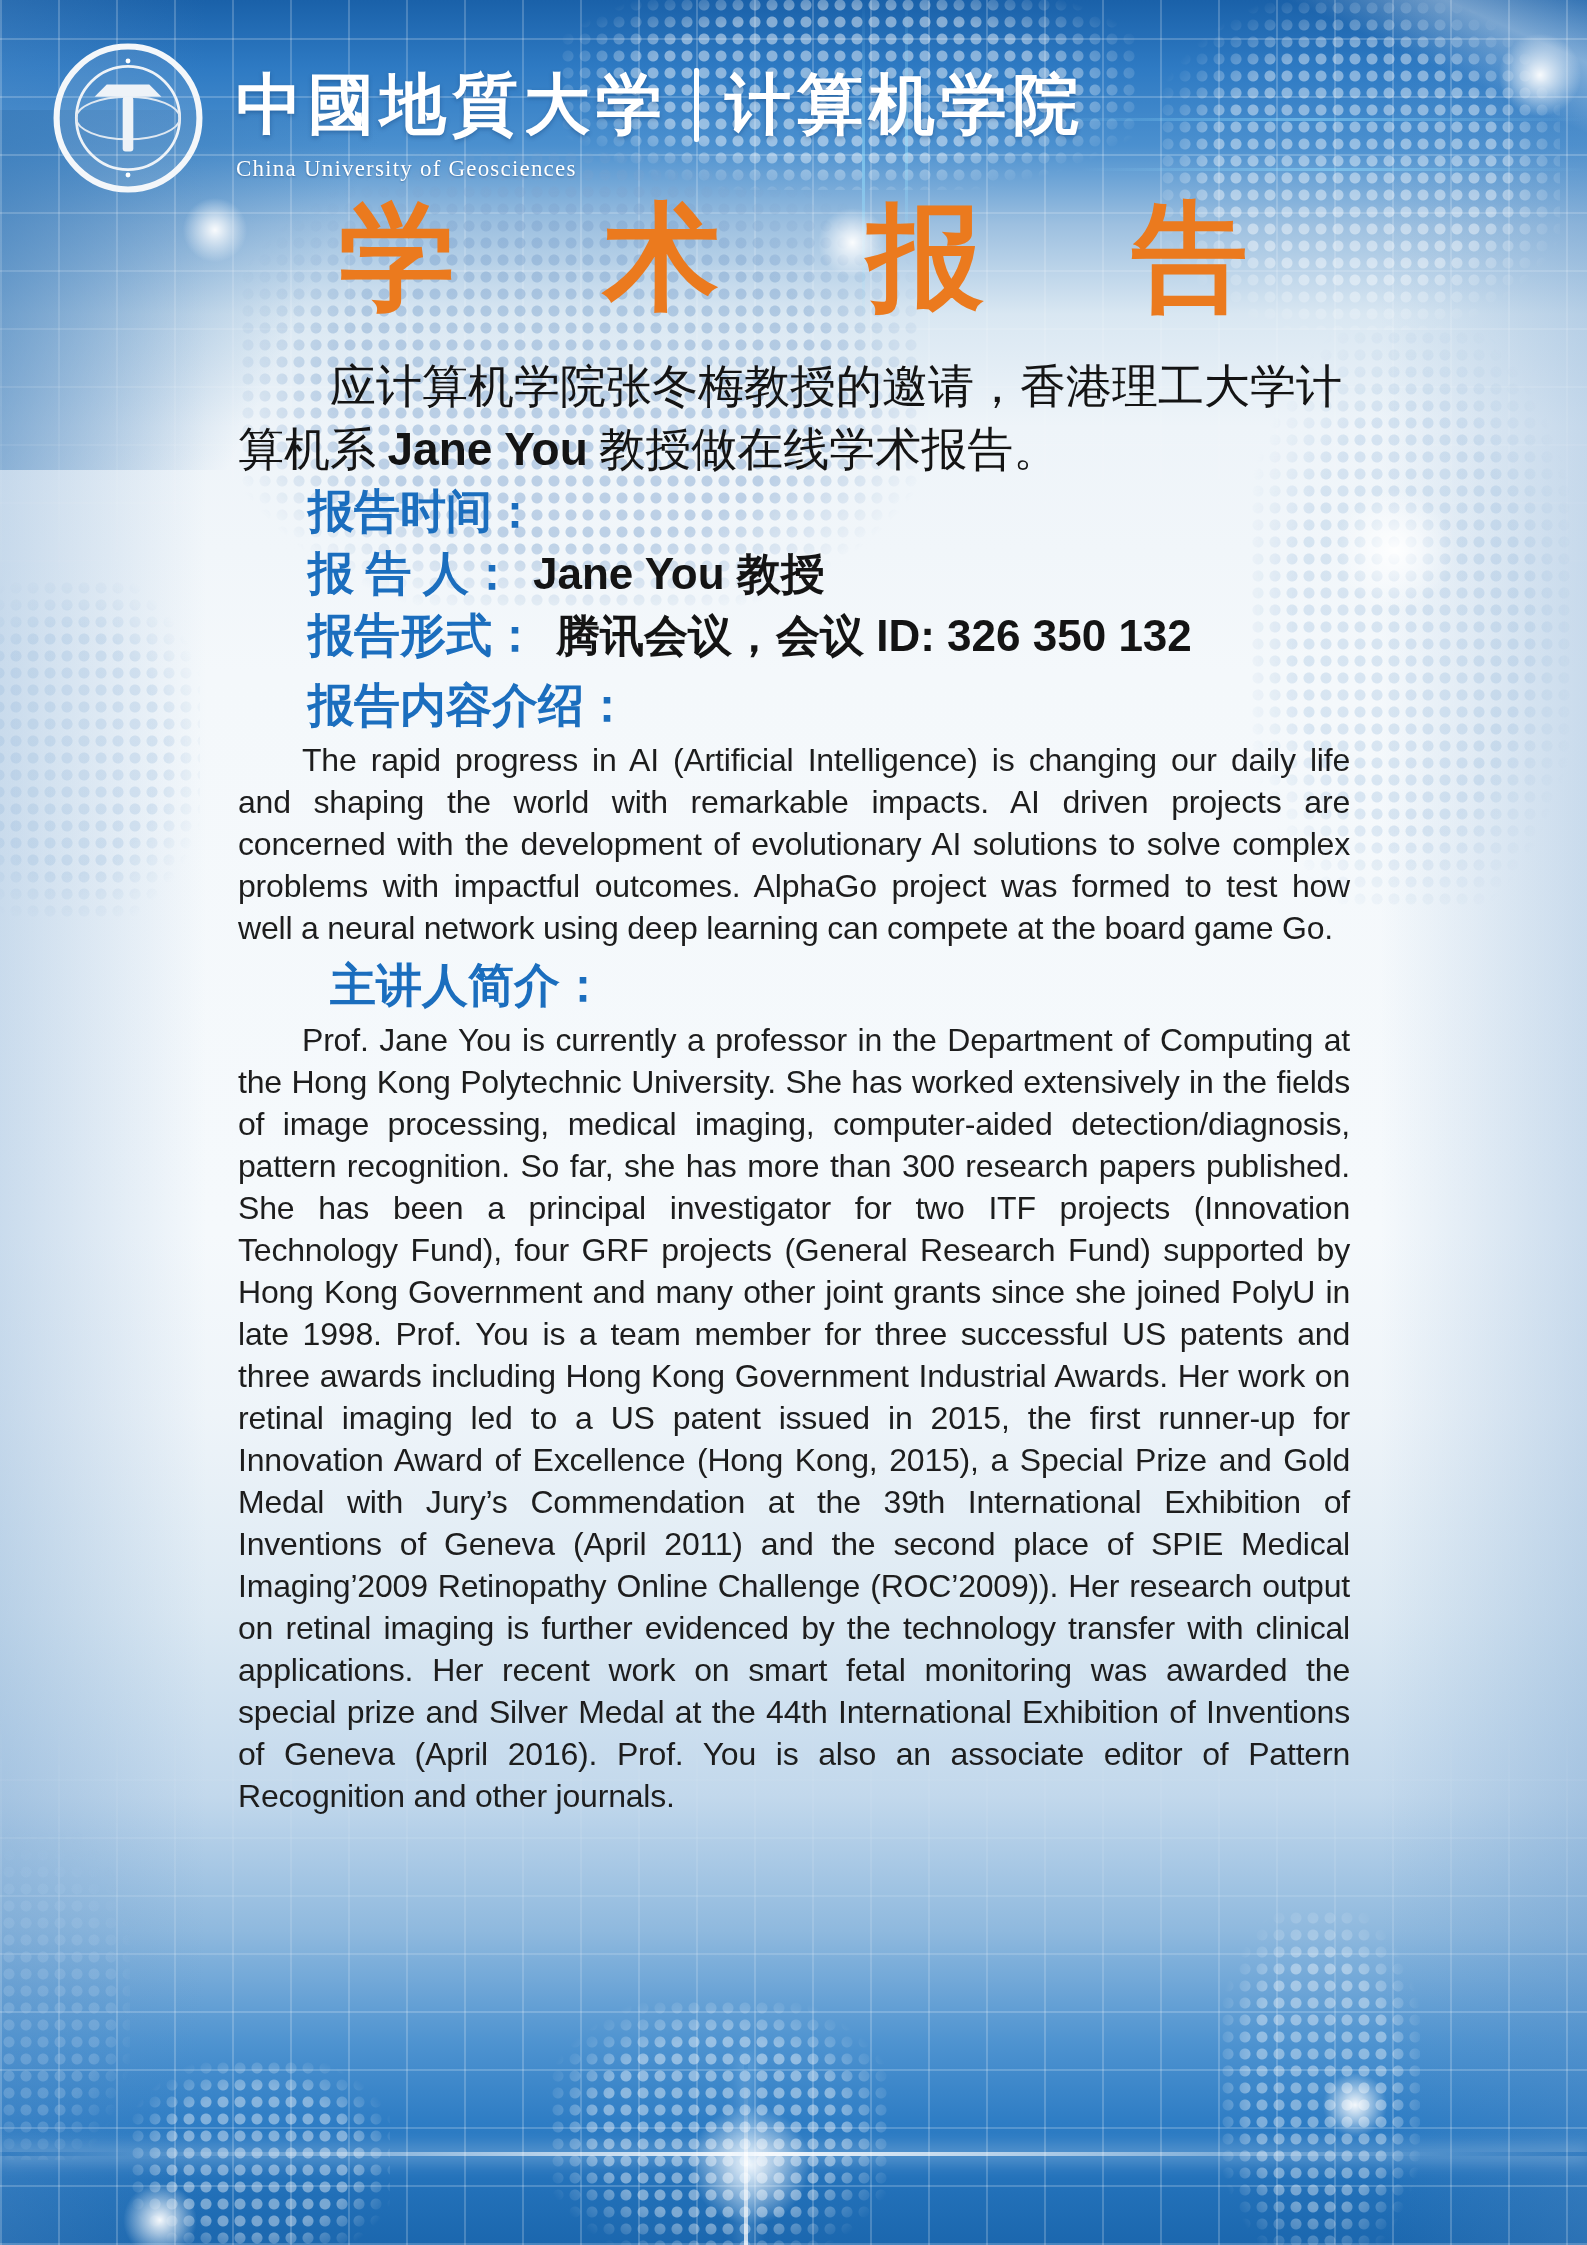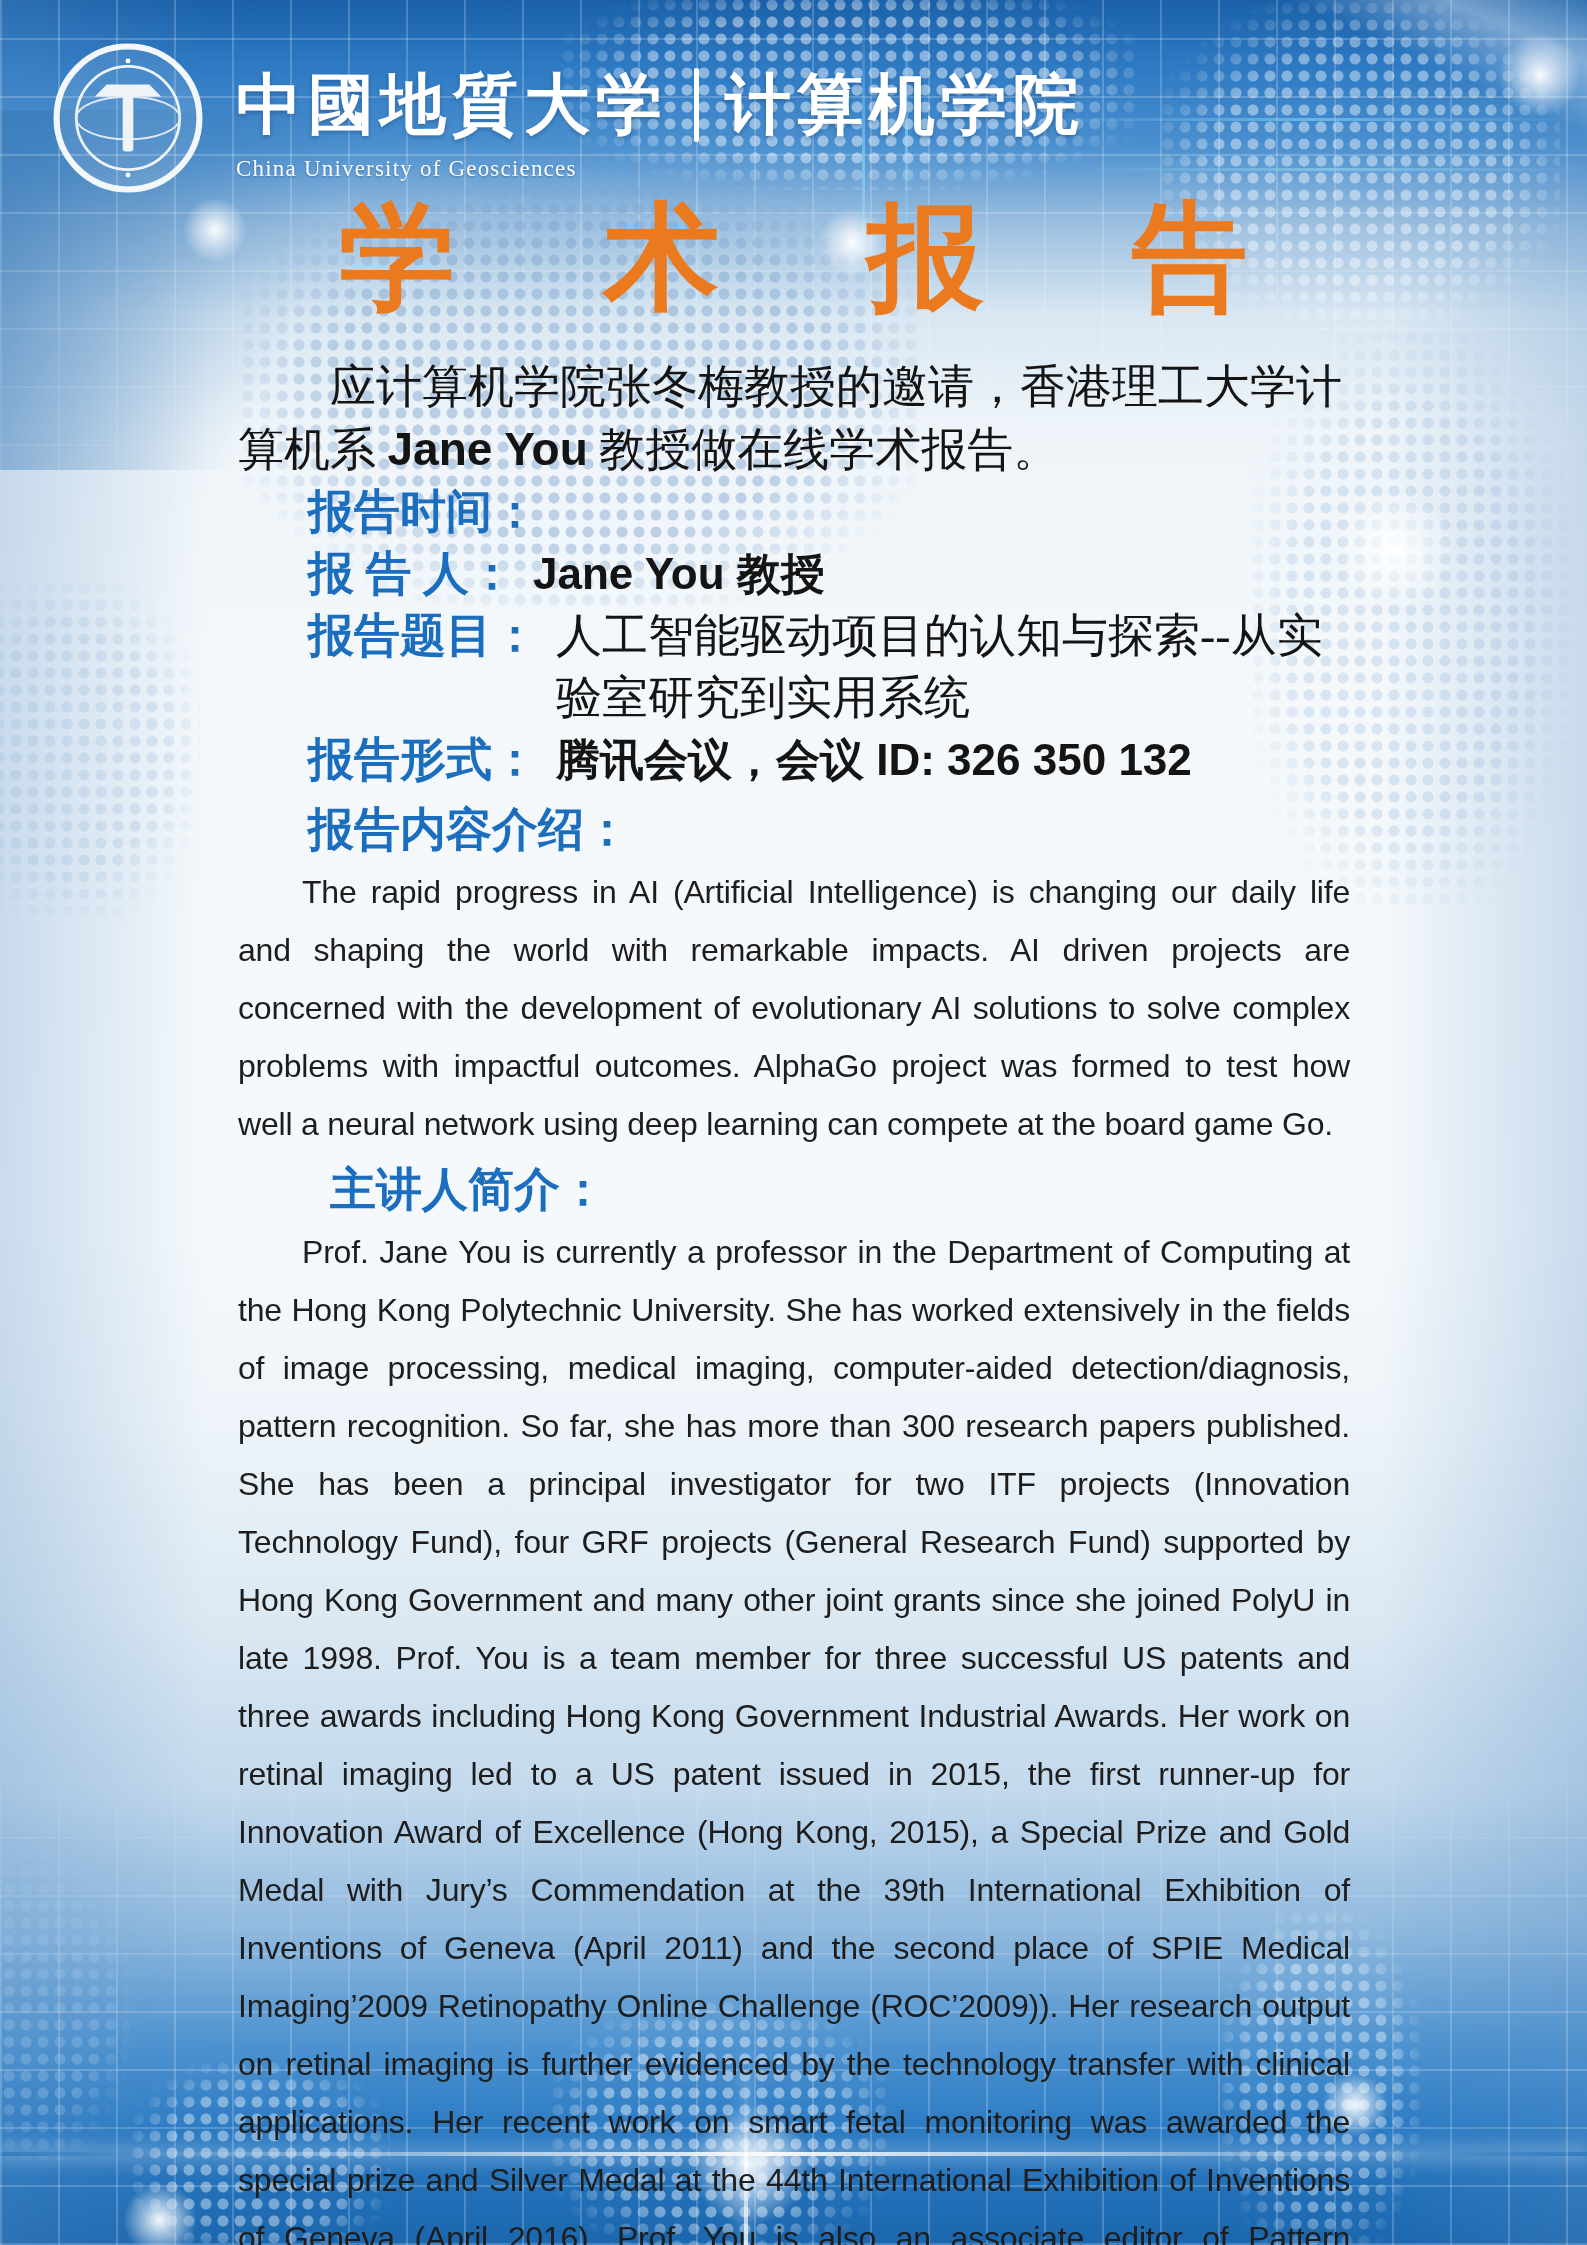--- a/index.html
+++ b/index.html
@@ -76,21 +76,21 @@
   
   .content{position:absolute;top:356px;left:238px;width:1112px;color:#141414;}
   .zh{font-family:"Liberation Serif",serif;font-size:46px;line-height:62px;}
   .intro{text-indent:92px;}
   .name-en{font-family:"Liberation Sans",sans-serif;font-weight:700;}
   .detail{display:flex;padding-left:70px;gap:18px;}
   .detail .lab{white-space:nowrap;font-weight:700;}
   .detail .val{flex:1;}
   .detail.strongval .val{font-weight:700;font-family:"Liberation Sans",sans-serif;font-size:44px;}
   .sec-label{padding-left:70px;font-weight:700;margin-top:8px;}
-  .en{font-size:32px;line-height:58px;text-align:justify;text-indent:64px;color:#1d1d1d;letter-spacing:-.2px;}
+  .en{font-size:32px;line-height:42px;text-align:justify;text-indent:64px;color:#1d1d1d;letter-spacing:-.2px;}
   .footer{margin-top:22px;text-align:right;}
   .footer .l2{padding-right:16px;}
 </style>
 </head>
 <body>
 
 <div class="poster">
 
   <div class="layer side-tint"></div>
   <div class="layer wedge-left"></div>
@@ -146,24 +146,20 @@
 
     <p class="zh intro" style="margin:0"><span>应计算机学院张冬梅教授的邀请，香港理工大学计算机系 </span><span class="name-en">Jane You</span><span> 教授做在线学术报告。</span></p>
 
     <div class="zh detail strongval">
       <span class="lab" style="color:#1B6EBE">报告时间：</span>
     </div>
     <div class="zh detail strongval">
       <span class="lab" style="color:#1B6EBE">报 告 人：</span>
       <span class="val">Jane You 教授</span>
     </div>
-    <div class="zh detail">
-      <span class="lab" style="color:#1B6EBE">报告题目：</span>
-      <span class="val">人工智能驱动项目的认知与探索--从实验室研究到实用系统</span>
-    </div>
     <div class="zh detail strongval">
       <span class="lab" style="color:#1B6EBE">报告形式：</span>
       <span class="val">腾讯会议，会议 ID: 326 350 132</span>
     </div>
 
     <div class="zh sec-label" style="color:#1B6EBE">报告内容介绍：</div>
     <p class="en" style="margin:2px 0 0 0">The rapid progress in AI (Artificial Intelligence) is changing our daily life and shaping the world with remarkable impacts. AI driven projects are concerned with the development of evolutionary AI solutions to solve complex problems with impactful outcomes. AlphaGo project was formed to test how well a neural network using deep learning can compete at the board game Go.</p>
 
     <div class="zh sec-label" style="color:#1B6EBE;padding-left:92px;margin-top:6px">主讲人简介：</div>
     <p class="en" style="margin:2px 0 0 0">Prof. Jane You is currently a professor in the Department of Computing at the Hong Kong Polytechnic University. She has worked extensively in the fields of image processing, medical imaging, computer-aided detection/diagnosis, pattern recognition. So far, she has more than 300 research papers published. She has been a principal investigator for two ITF projects (Innovation Technology Fund), four GRF projects (General Research Fund) supported by Hong Kong Government and many other joint grants since she joined PolyU in late 1998. Prof. You is a team member for three successful US patents and three awards including Hong Kong Government Industrial Awards. Her work on retinal imaging led to a US patent issued in 2015, the first runner-up for Innovation Award of Excellence (Hong Kong, 2015), a Special Prize and Gold Medal with Jury’s Commendation at the 39th International Exhibition of Inventions of Geneva (April 2011) and the second place of SPIE Medical Imaging’2009 Retinopathy Online Challenge (ROC’2009)). Her research output on retinal imaging is further evidenced by the technology transfer with clinical applications. Her recent work on smart fetal monitoring was awarded the special prize and Silver Medal at the 44th International Exhibition of Inventions of Geneva (April 2016). Prof. You is also an associate editor of Pattern Recognition and other journals.</p>

